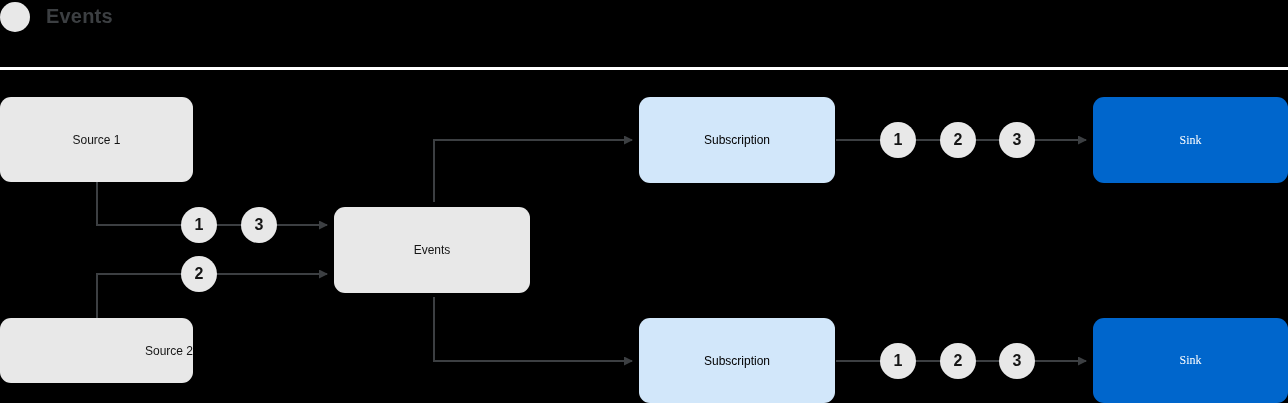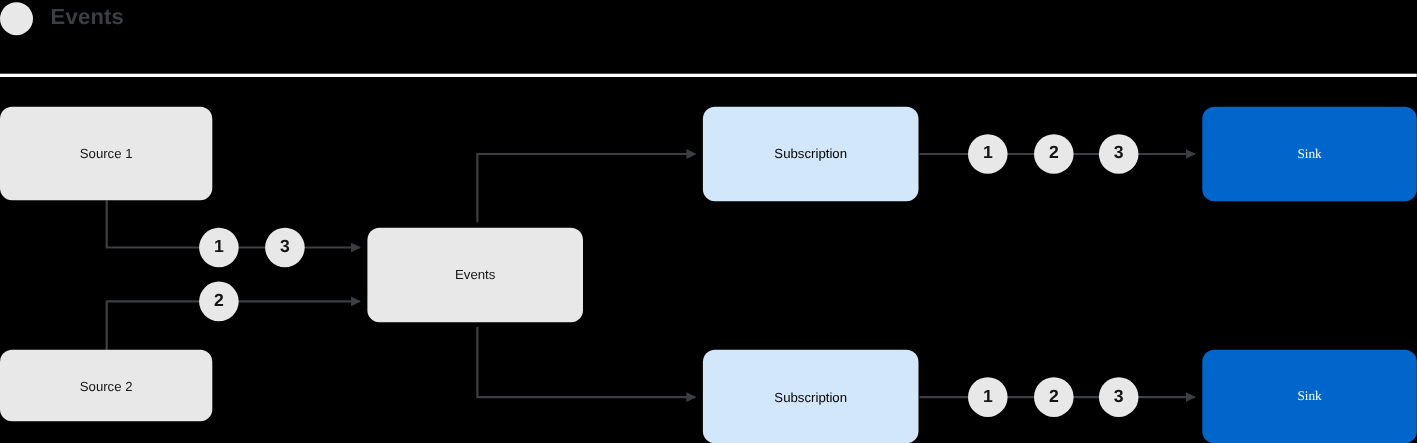--- a/index.html
+++ b/index.html
@@ -128,21 +128,21 @@
 
     <path d="M836,140 L1086,140" stroke="#3c3f42" stroke-width="2" fill="none" marker-end="url(#ah)"></path>
 
     <path d="M836,361 L1086,361" stroke="#3c3f42" stroke-width="2" fill="none" marker-end="url(#ah)"></path>
   </svg>
 
   <div class="box box-source" style="left:0px; top:97px; width:193px; height:85px;">
     <span>Source 1</span>
   </div>
 
-  <div class="box box-source" style="left:0px; top:318px; width:193px; height:65px;">
+  <div class="box box-source" style="left:0px; top:318px; width:193px; height:65px;justify-content:flex-end;">
     <span>Source 2</span>
   </div>
 
   <div class="box box-channel" style="left:334px; top:207px; width:196px; height:86px;">
     <span>Events</span>
   </div>
 
   <div class="box box-subscription" style="left:639px; top:97px; width:196px; height:86px;">
     <span>Subscription</span>
   </div>

